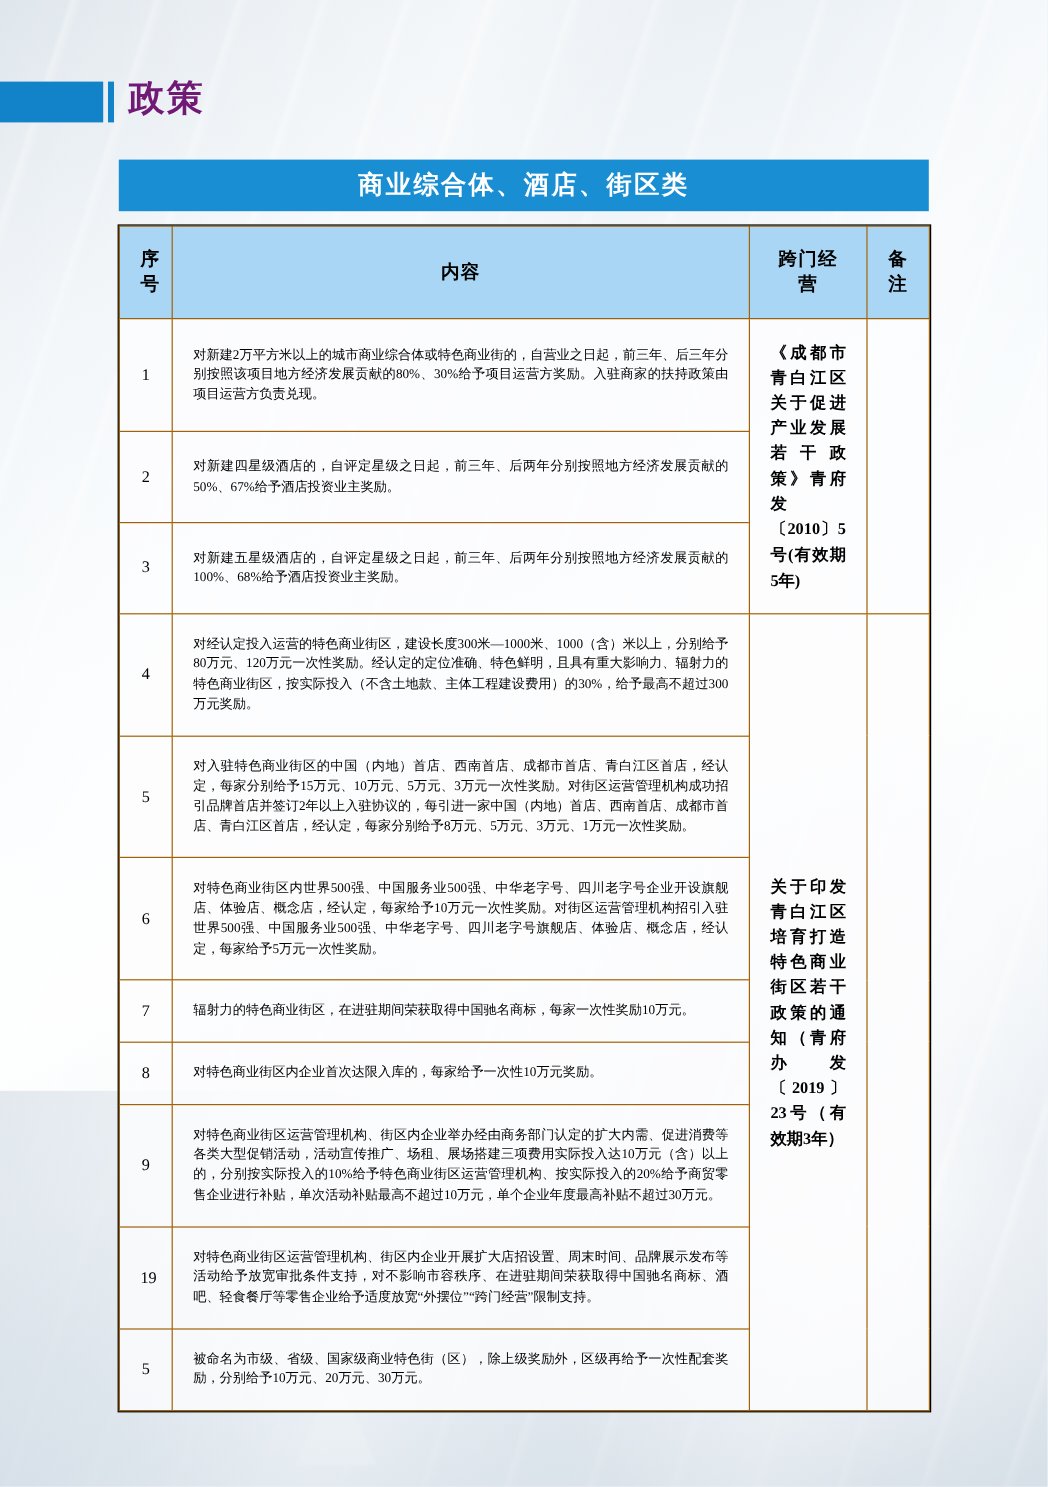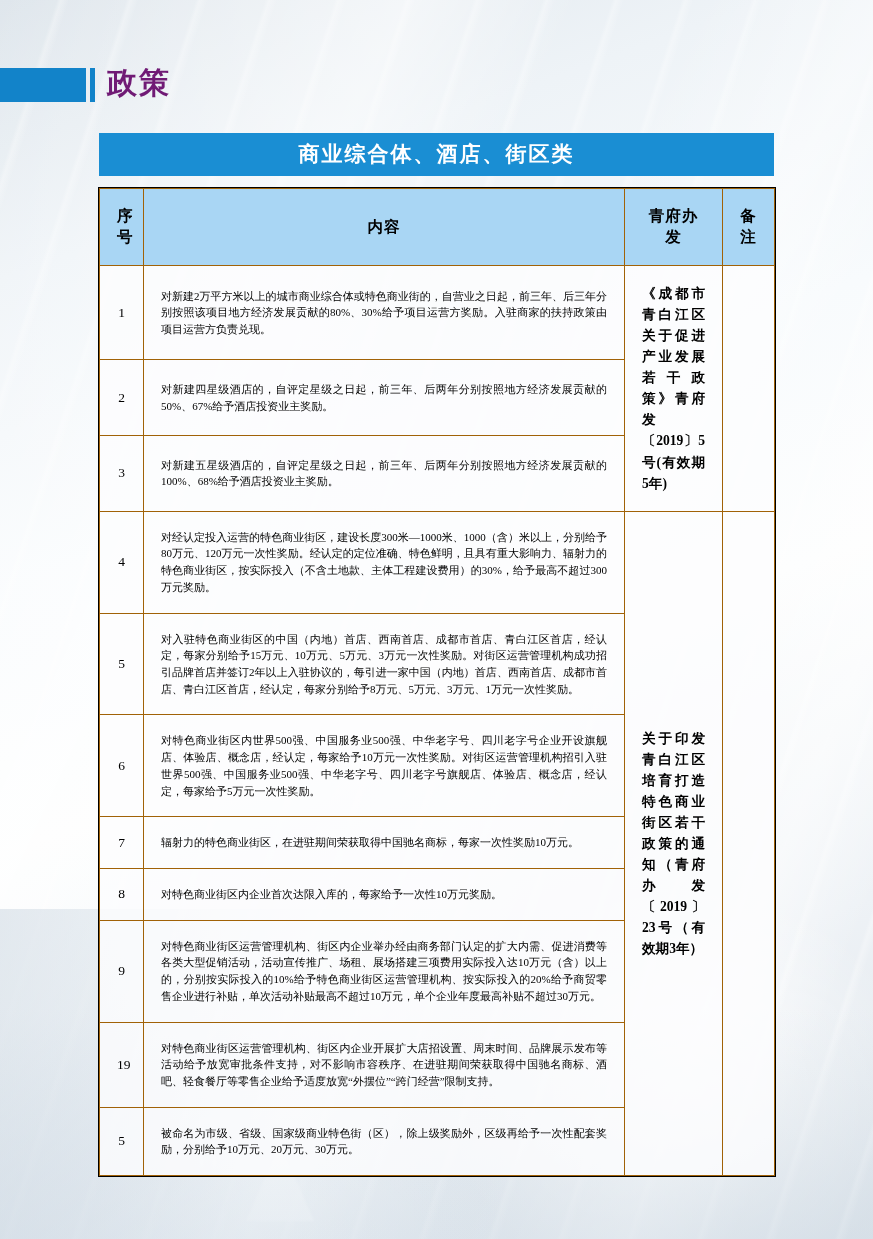--- a/index.html
+++ b/index.html
@@ -185,30 +185,30 @@
       <colgroup>
         <col class="col-no">
         <col class="col-body">
         <col class="col-ref">
         <col class="col-rem">
       </colgroup>
       <thead>
         <tr>
           <th>序号</th>
           <th>内容</th>
-          <th>青府办发</th>
+          <th>跨门经营</th>
           <th>备注</th>
         </tr>
       </thead>
       <tbody>
 
         <tr>
           <td class="no">1</td>
           <td class="body">对新建2万平方米以上的城市商业综合体或特色商业街的，自营业之日起，前三年、后三年分别按照该项目地方经济发展贡献的80%、30%给予项目运营方奖励。入驻商家的扶持政策由项目运营方负责兑现。</td>
-          <td class="ref" rowspan="3">《成都市青白江区关于促进产业发展若干政策》青府发〔2019〕5号(有效期5年)</td>
+          <td class="ref" rowspan="3">《成都市青白江区关于促进产业发展若干政策》青府发〔2010〕5号(有效期5年)</td>
           <td class="remark" rowspan="3"></td>
         </tr>
 
         <tr>
           <td class="no">2</td>
           <td class="body">对新建四星级酒店的，自评定星级之日起，前三年、后两年分别按照地方经济发展贡献的50%、67%给予酒店投资业主奖励。</td>
         </tr>
 
         <tr>
           <td class="no">3</td>

